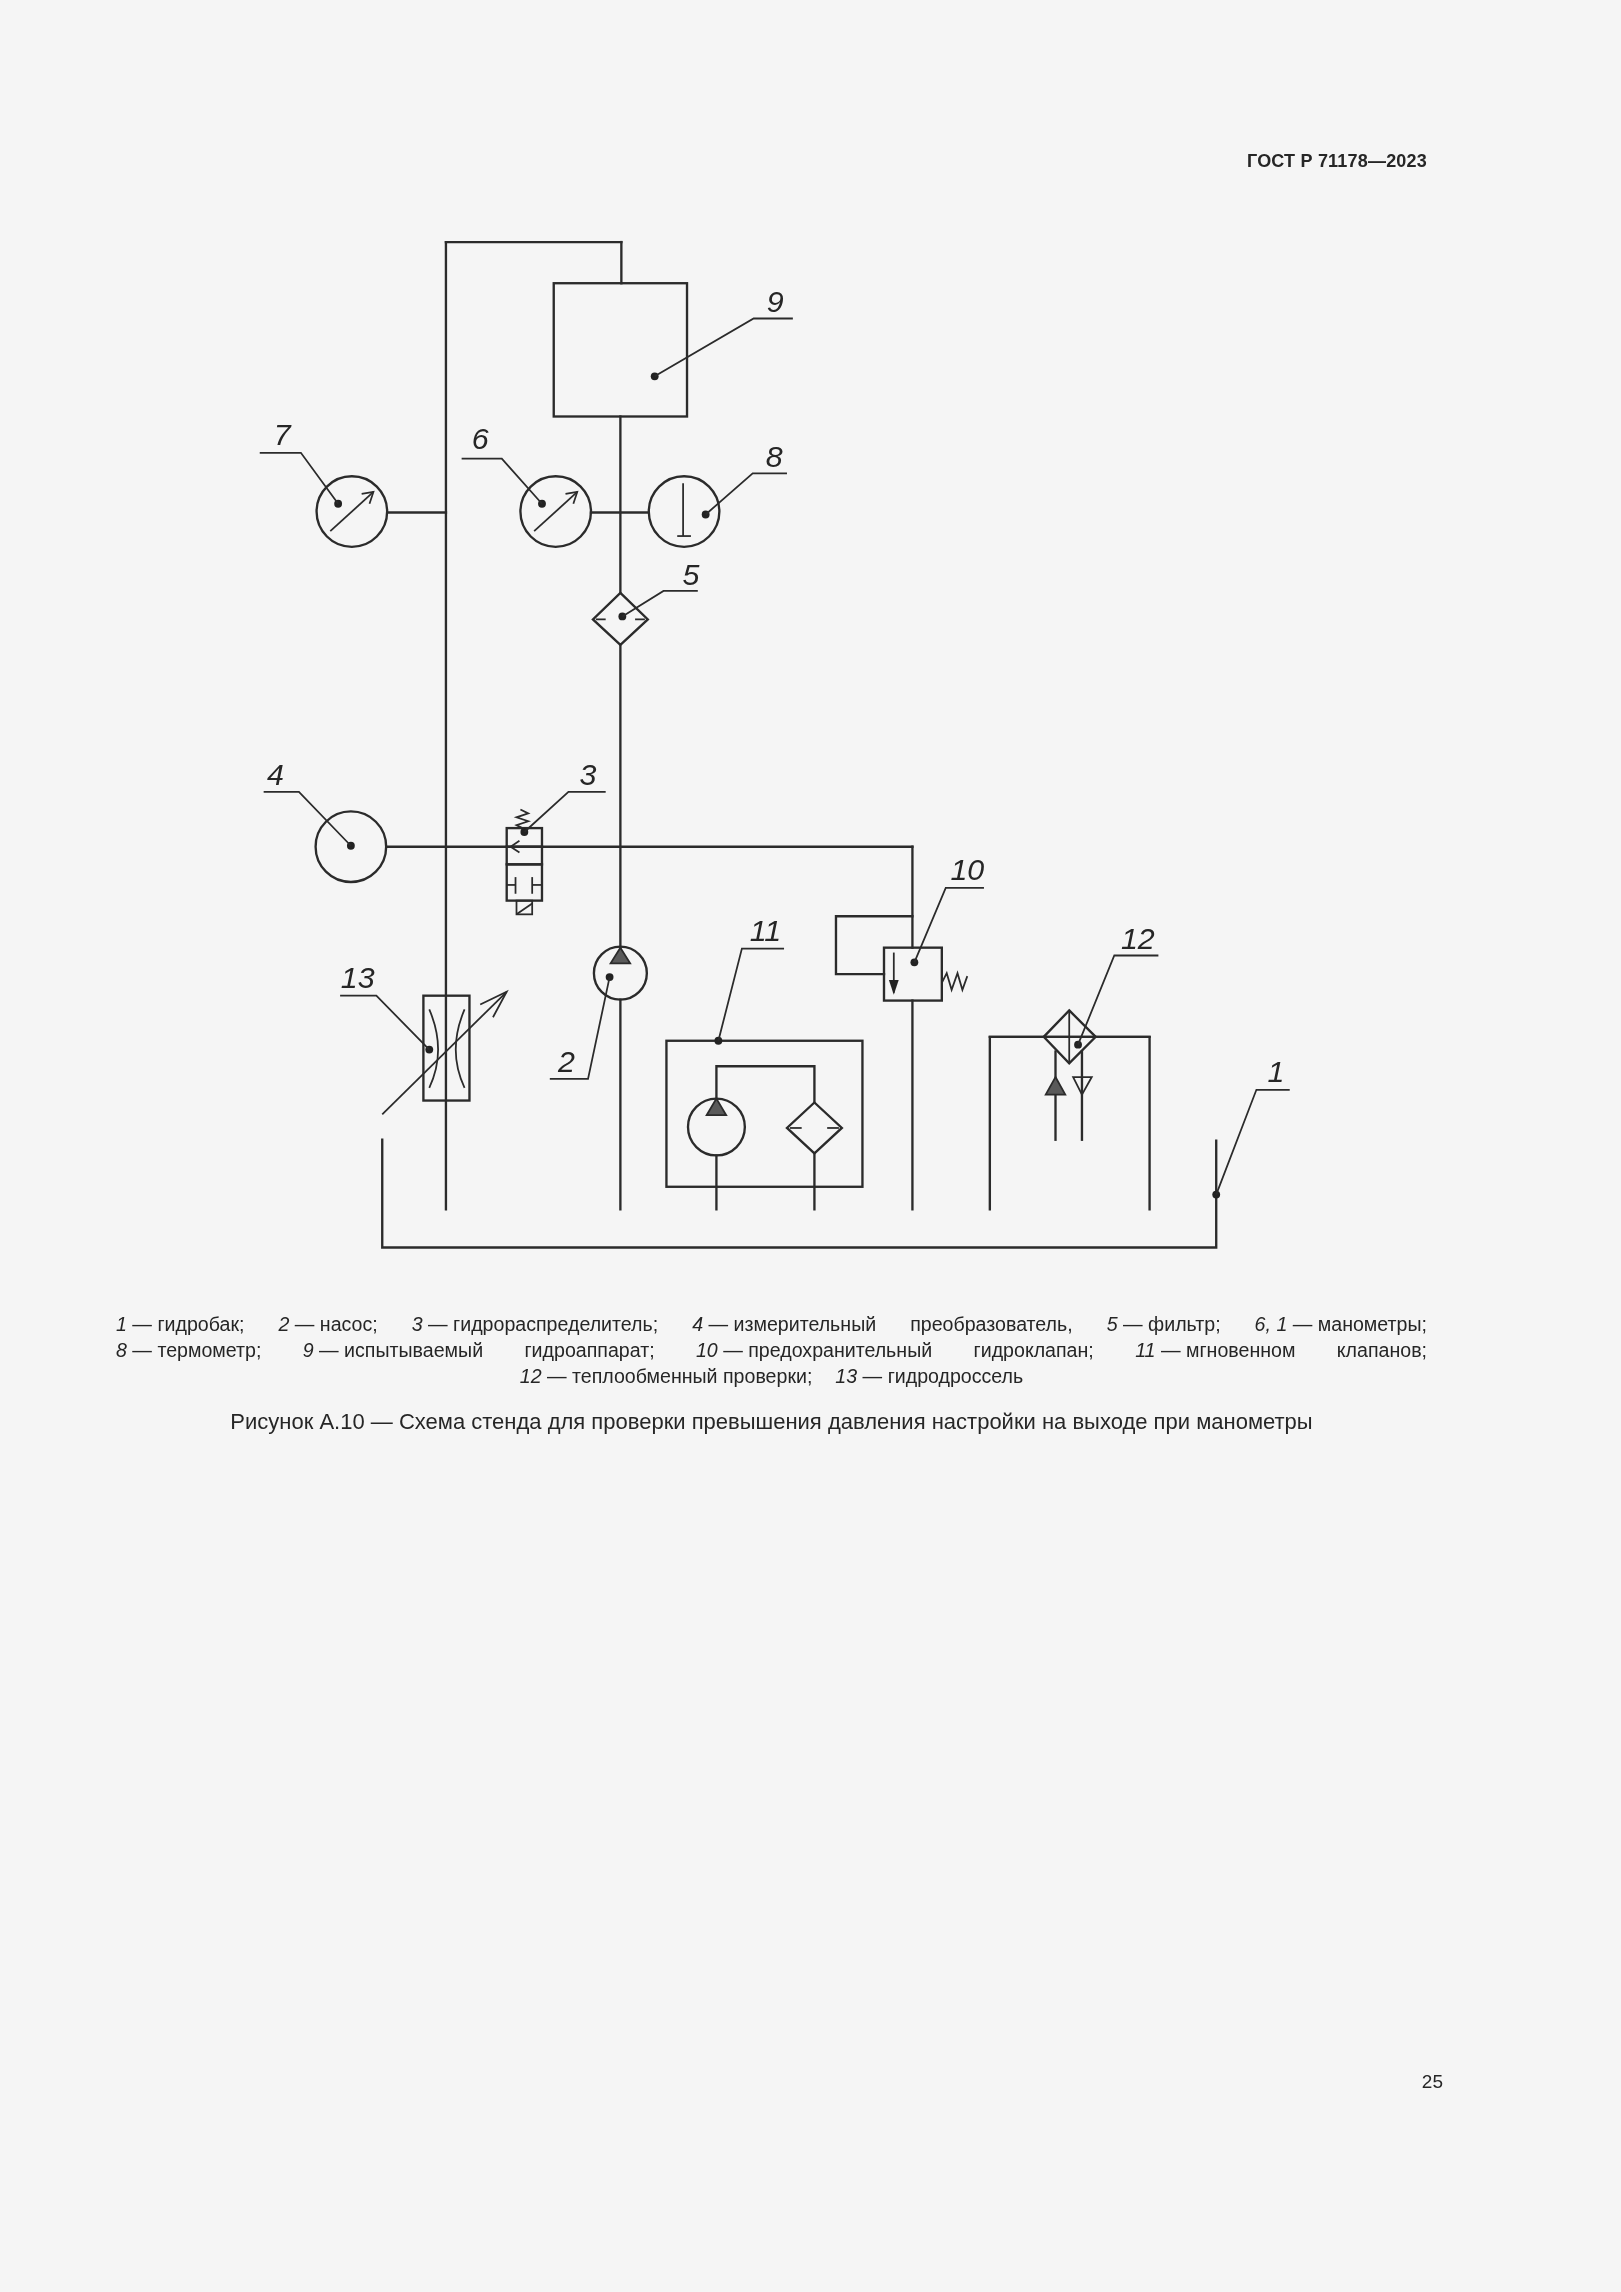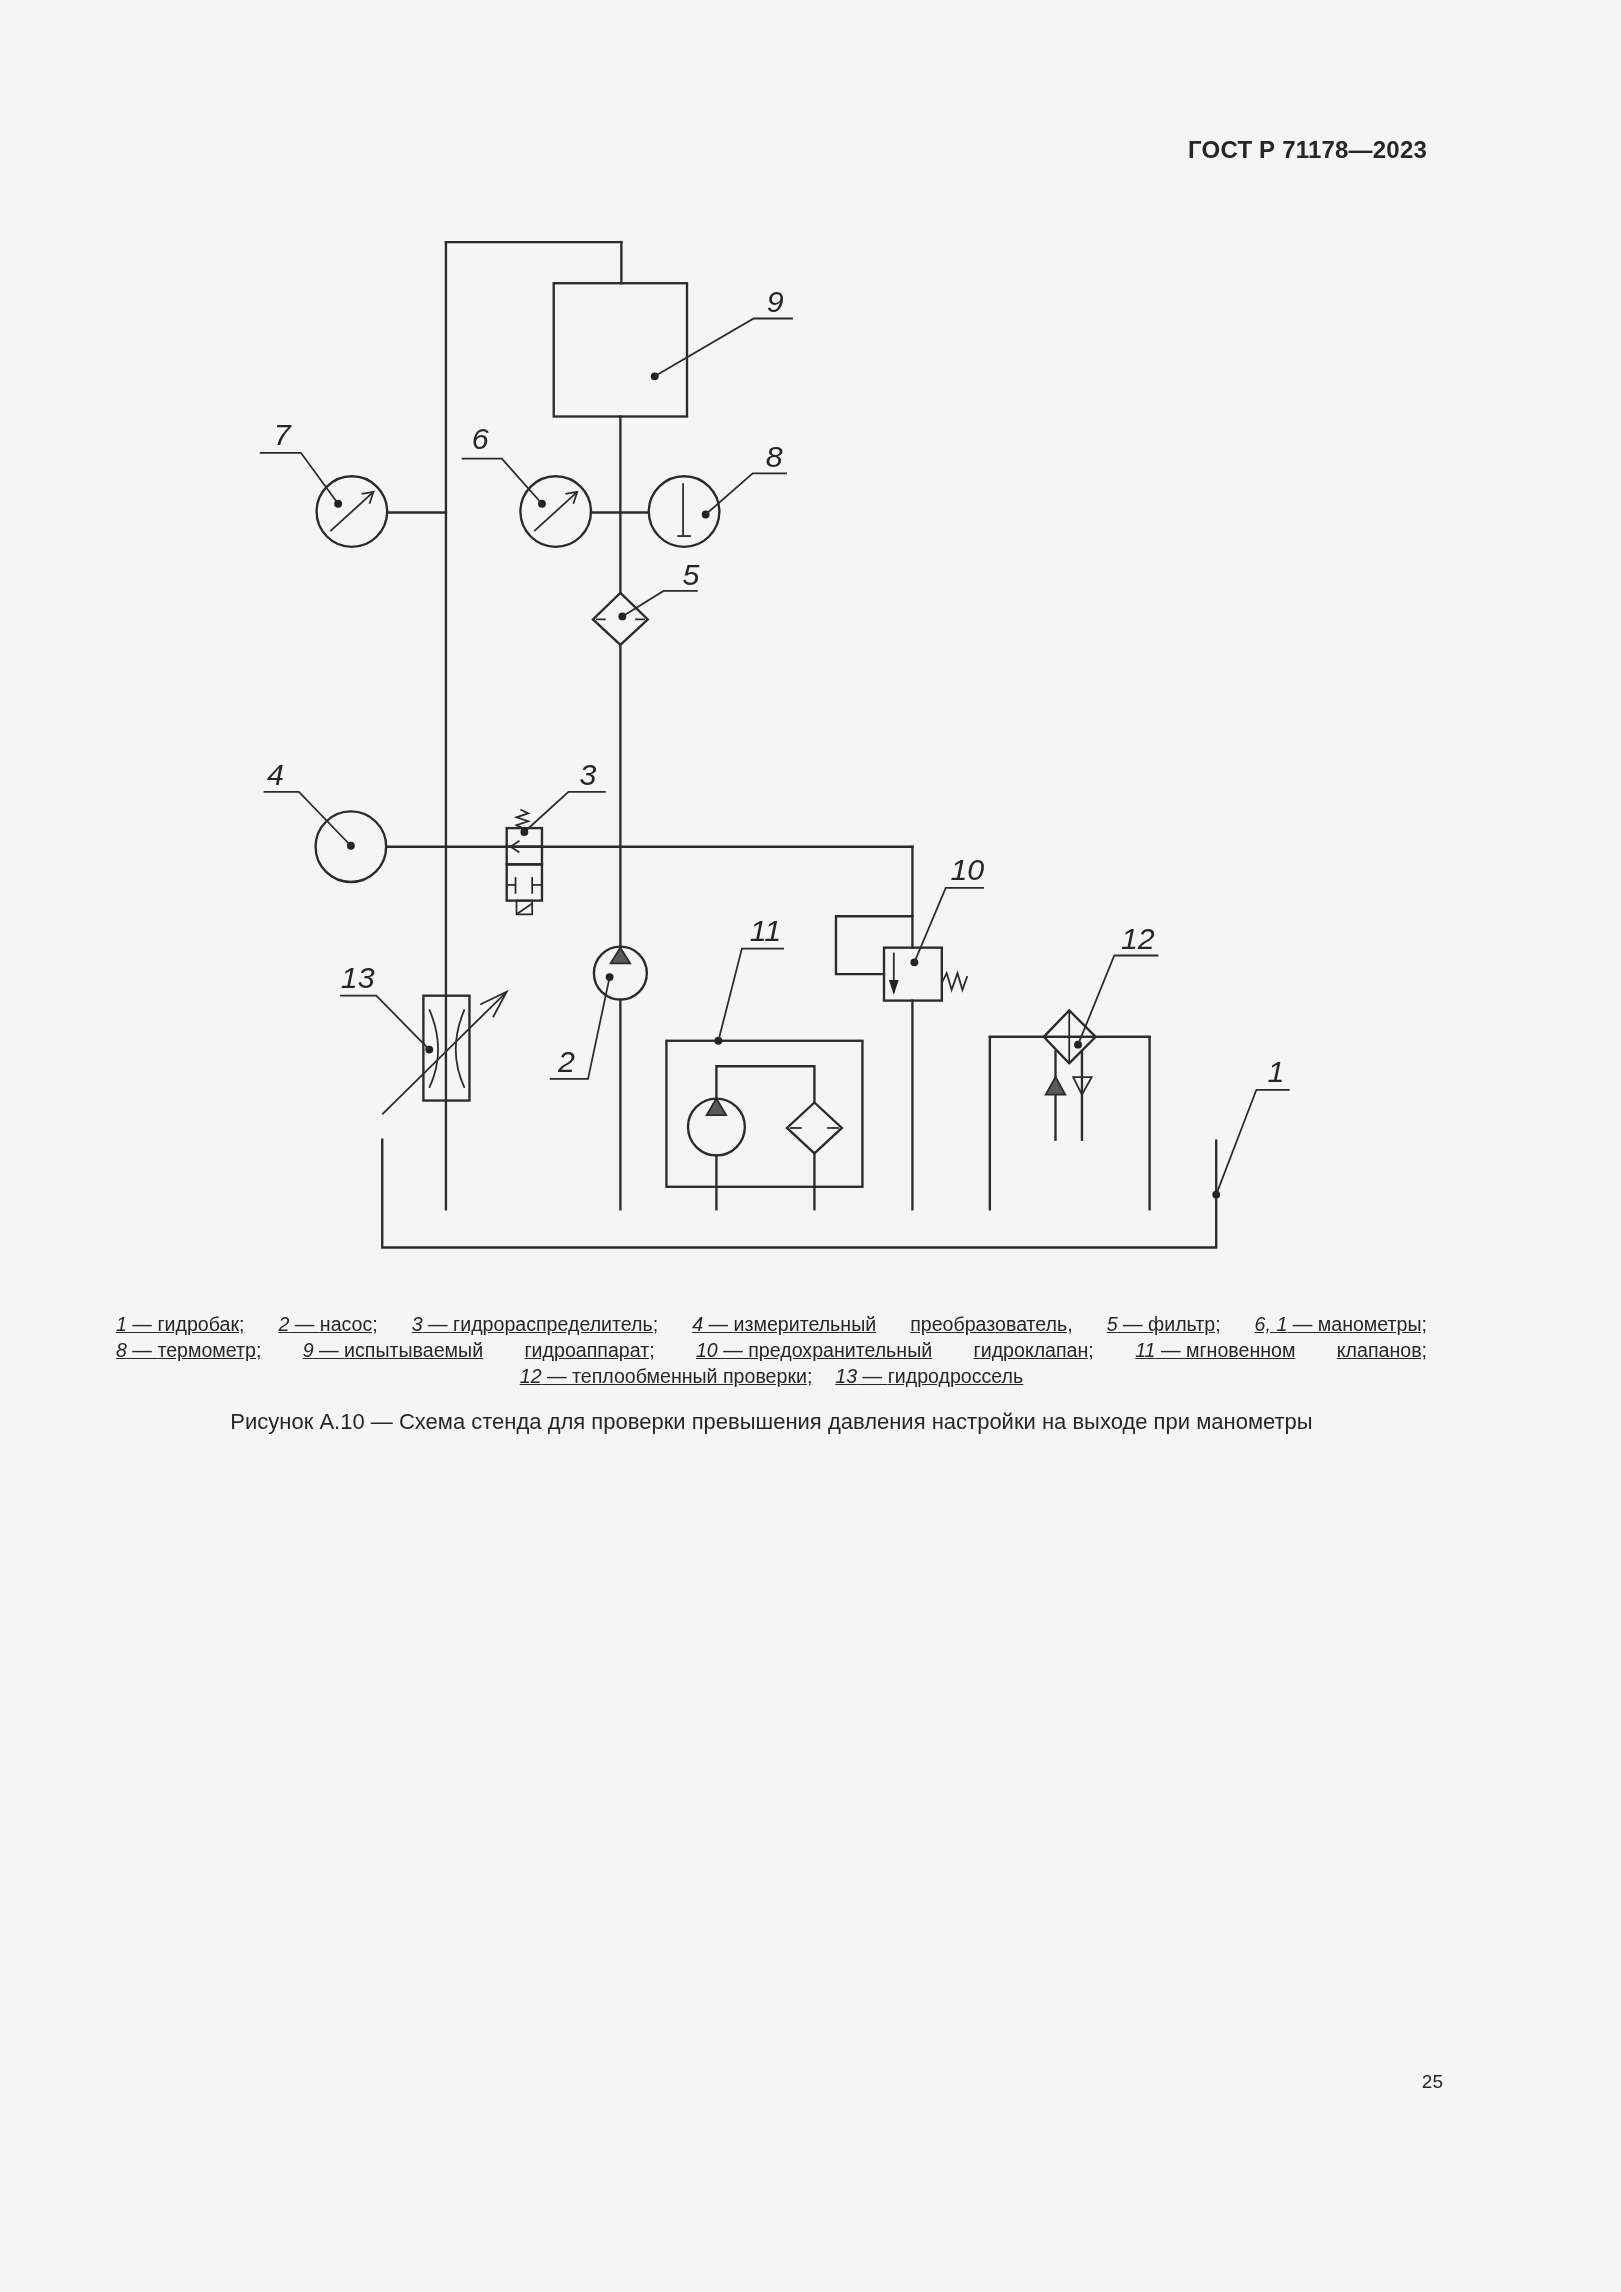--- a/index.html
+++ b/index.html
@@ -2,37 +2,37 @@
 <html><head>
   <meta charset="utf-8">
   <style>
     html, body { margin: 0; padding: 0; }
     body {
       width: 1621px; height: 2293px; position: relative; overflow: hidden;
       background: #f5f5f5; color: #262626;
       font-family: "Liberation Sans", "DejaVu Sans", sans-serif;
     }
     .header {
-      position: absolute; right: 194px; top: 136px;
-      font-size: 24px; font-weight: bold; letter-spacing: 0.2px; white-space: nowrap;
+      position: absolute; right: 194px; top: 151px;
+      font-size: 18px; font-weight: bold; letter-spacing: 0.2px; white-space: nowrap;
     }
     svg.diagram { position: absolute; left: 0; top: 0; }
     svg.diagram .ln { stroke: #2b2b2b; stroke-width: 2.4; fill: none; stroke-linecap: square; }
     svg.diagram .thin { stroke: #2b2b2b; stroke-width: 1.8; fill: none; }
     svg.diagram .dot { fill: #222; stroke: none; }
     svg.diagram .tri-fill { fill: #5a5a5a; stroke: #2b2b2b; stroke-width: 1.8; }
     svg.diagram .lbl {
       font-family: "Liberation Sans", "DejaVu Sans", sans-serif;
       font-style: italic; font-size: 31px; fill: #262626;
     }
     .legend {
       position: absolute; left: 116px; width: 1311px; top: 1311px;
       font-size: 19.6px; line-height: 26px;
     }
-    .legend .row { text-align: justify; text-align-last: justify; white-space: nowrap; display: flex; justify-content: space-between; text-decoration: underline; }
+    .legend .row { text-align: justify; text-align-last: justify; white-space: nowrap; display: flex; justify-content: space-between; }
     .legend .row.center { justify-content: center; }
     .legend .item { white-space: nowrap; }
     .legend .num { font-style: italic; }
     .row.center .item + .item { margin-left: 23px; }
     .caption {
       position: absolute; left: 116px; width: 1311px; top: 1407px;
       font-size: 22px; line-height: 30px; text-align: center;
     }
     .caption .sym { font-style: italic; }
     .caption sub { font-size: 14.7px; vertical-align: -4.9px; font-style: normal; }

